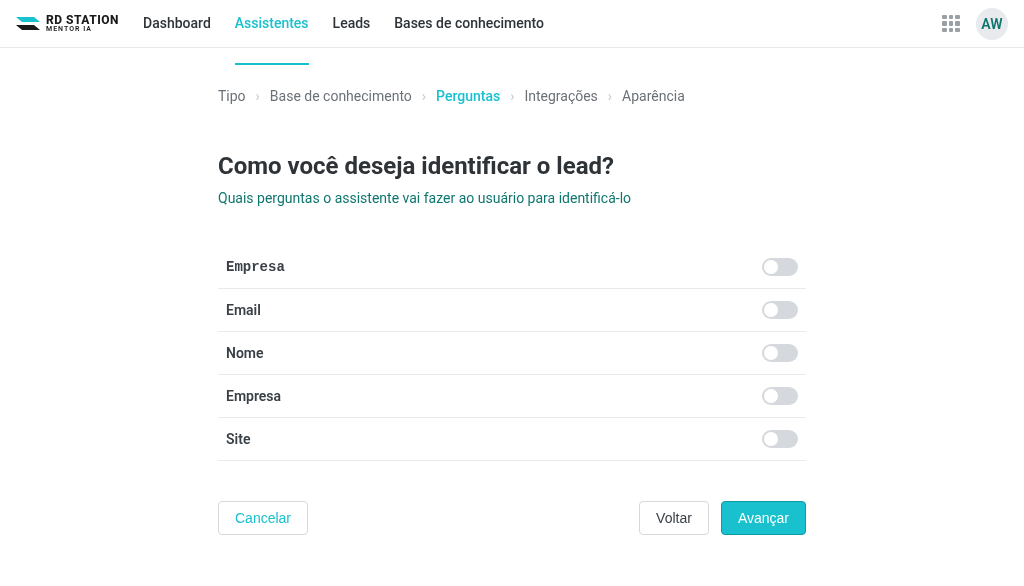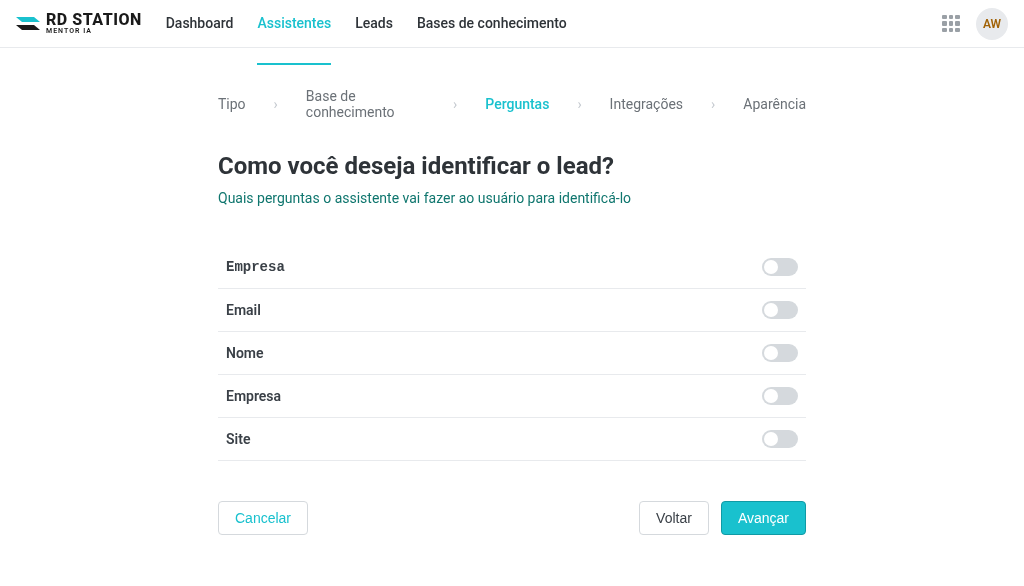--- a/index.html
+++ b/index.html
@@ -33,21 +33,21 @@
       width: 24px;
       height: 20px;
       position: relative;
     }
     .logo-text {
       display: flex;
       flex-direction: column;
       line-height: 1;
     }
     .logo-main {
-      font-size: 16px;
+      font-size: 12px;
       font-weight: 800;
       letter-spacing: 0.5px;
       color: #1a1a1a;
     }
     .logo-sub {
       font-size: 7px;
       font-weight: 600;
       letter-spacing: 1px;
       color: #1a1a1a;
     }
@@ -86,35 +86,35 @@
       border-radius: 1px;
     }
     .avatar {
       width: 32px;
       height: 32px;
       border-radius: 50%;
       background: #e8eaed;
       display: flex;
       align-items: center;
       justify-content: center;
-      font-size: 12px;
+      font-size: 14px;
       font-weight: 600;
-      color: #a16207;
+      color: #0f766e;
       cursor: pointer;
     }
     .main {
       padding: 40px 0 24px;
       max-width: 588px;
       margin: 0 auto;
     }
     .breadcrumb {
       display: flex;
       align-items: center;
-      gap: 28px;
-      margin-bottom: 32px;
+      gap: 10px;
+      margin-bottom: 48px;
       font-size: 14px;
     }
     .breadcrumb-item {
       color: #6b7177;
       cursor: pointer;
     }
     .breadcrumb-item.active {
       color: #19c1ce;
       font-weight: 500;
     }

